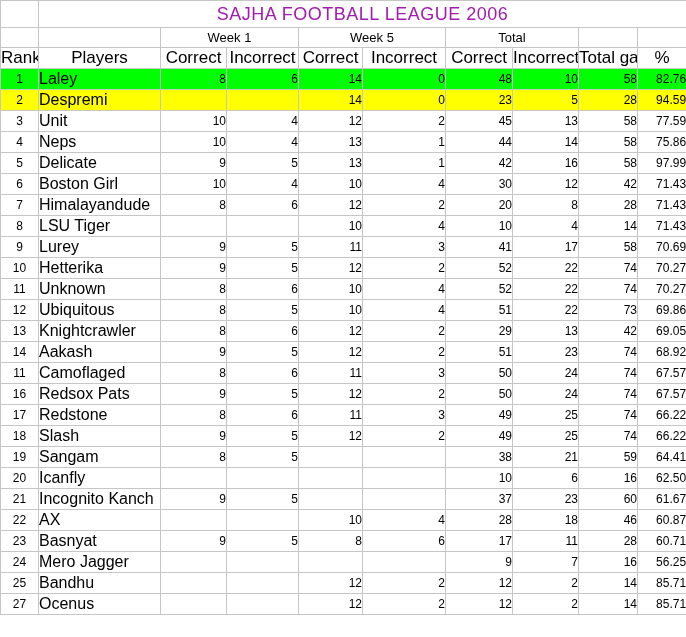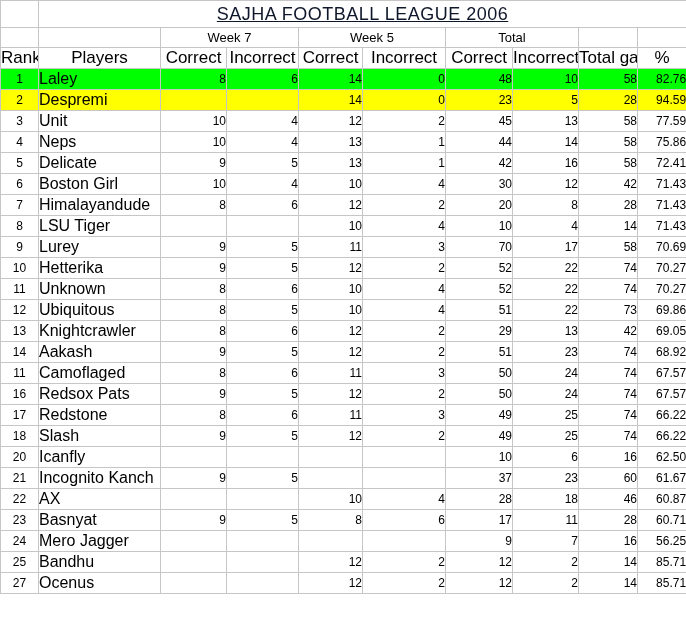--- a/index.html
+++ b/index.html
@@ -60,26 +60,26 @@
     <col style="width:64px">
       <col style="width:83px">
     <col style="width:67px">
       <col style="width:66px">
     <col style="width:59px">
       <col style="width:49px">
   </colgroup>
   <thead>
     <tr class="title-row">
       <td></td>
-      <td class="title-cell" colspan="9" id="title-cell" style="color: #0f172a; text-decoration: underline;">SAJHA FOOTBALL LEAGUE 2006</td>
+      <td class="title-cell" colspan="9" id="title-cell" style="color: #a21caf;">SAJHA FOOTBALL LEAGUE 2006</td>
     </tr>
     <tr class="week-row">
       <td></td>
       <td></td>
-      <td colspan="2">Week 7</td>
+      <td colspan="2">Week 1</td>
       <td colspan="2">Week 5</td>
       <td colspan="2">Total</td>
       <td></td>
       <td></td>
     </tr>
     <tr class="head-row">
       <th><span>Rank</span></th>
       <th class="players-h"><span class="u">Players</span></th>
       <th><span class="u">Correct</span></th>
       <th><span class="u">Incorrect</span></th>
@@ -143,21 +143,21 @@
       <tr>
         <td class="rank-cell">5</td>
         <td class="player-cell">Delicate</td>
         <td class="num-cell">9</td>
         <td class="num-cell">5</td>
         <td class="num-cell">13</td>
         <td class="num-cell">1</td>
         <td class="num-cell">42</td>
         <td class="num-cell">16</td>
         <td class="num-cell">58</td>
-        <td class="num-cell">72.41</td>
+        <td class="num-cell">97.99</td>
       </tr>
       <tr>
         <td class="rank-cell">6</td>
         <td class="player-cell">Boston Girl</td>
         <td class="num-cell">10</td>
         <td class="num-cell">4</td>
         <td class="num-cell">10</td>
         <td class="num-cell">4</td>
         <td class="num-cell">30</td>
         <td class="num-cell">12</td>
@@ -188,21 +188,21 @@
         <td class="num-cell">14</td>
         <td class="num-cell">71.43</td>
       </tr>
       <tr>
         <td class="rank-cell">9</td>
         <td class="player-cell">Lurey</td>
         <td class="num-cell">9</td>
         <td class="num-cell">5</td>
         <td class="num-cell">11</td>
         <td class="num-cell">3</td>
-        <td class="num-cell">70</td>
+        <td class="num-cell">41</td>
         <td class="num-cell">17</td>
         <td class="num-cell">58</td>
         <td class="num-cell">70.69</td>
       </tr>
       <tr>
         <td class="rank-cell">10</td>
         <td class="player-cell">Hetterika</td>
         <td class="num-cell">9</td>
         <td class="num-cell">5</td>
         <td class="num-cell">12</td>
@@ -302,20 +302,32 @@
         <td class="num-cell">9</td>
         <td class="num-cell">5</td>
         <td class="num-cell">12</td>
         <td class="num-cell">2</td>
         <td class="num-cell">49</td>
         <td class="num-cell">25</td>
         <td class="num-cell">74</td>
         <td class="num-cell">66.22</td>
       </tr>
       <tr>
+        <td class="rank-cell">19</td>
+        <td class="player-cell">Sangam</td>
+        <td class="num-cell">8</td>
+        <td class="num-cell">5</td>
+        <td class="num-cell"></td>
+        <td class="num-cell"></td>
+        <td class="num-cell">38</td>
+        <td class="num-cell">21</td>
+        <td class="num-cell">59</td>
+        <td class="num-cell">64.41</td>
+      </tr>
+      <tr>
         <td class="rank-cell">20</td>
         <td class="player-cell">Icanfly</td>
         <td class="num-cell"></td>
         <td class="num-cell"></td>
         <td class="num-cell"></td>
         <td class="num-cell"></td>
         <td class="num-cell">10</td>
         <td class="num-cell">6</td>
         <td class="num-cell">16</td>
         <td class="num-cell">62.50</td>

